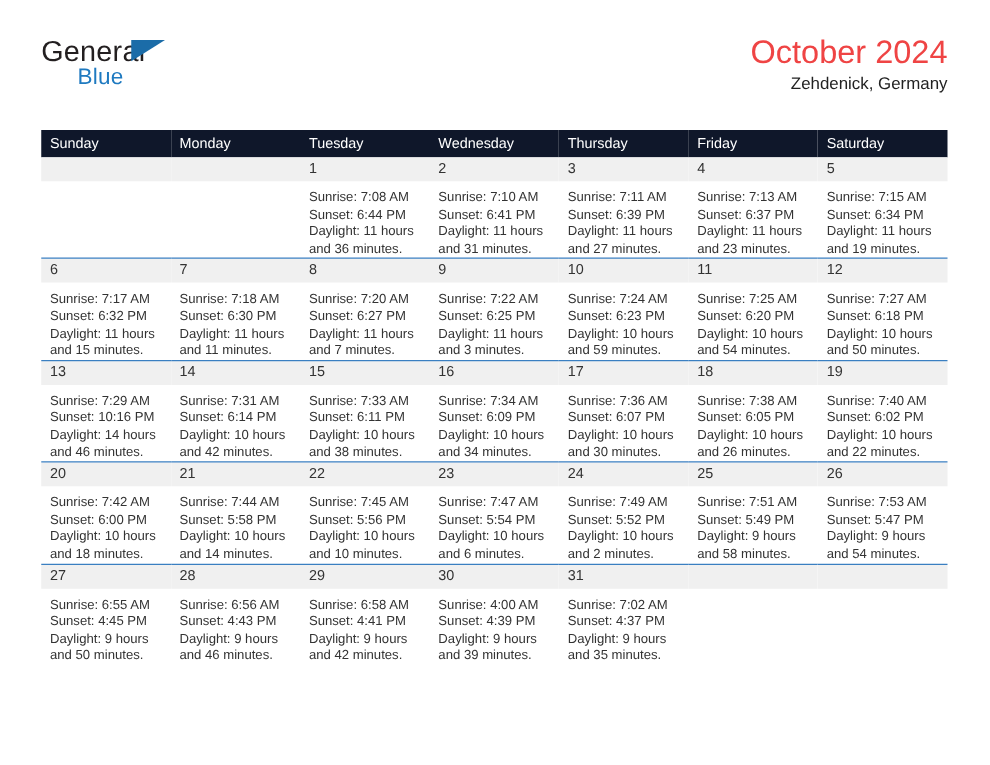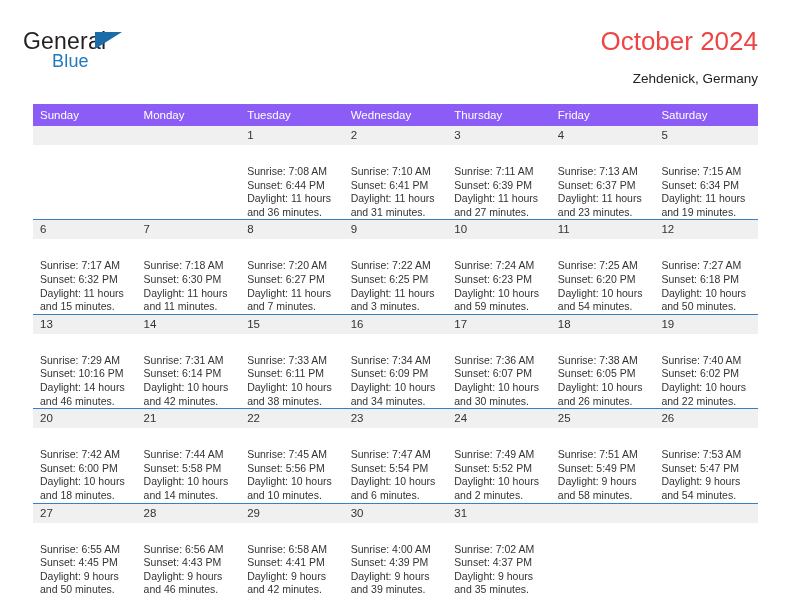--- a/index.html
+++ b/index.html
@@ -17,21 +17,21 @@
   .page {
     position: relative;
     width: 792px;
     height: 612px;
     box-sizing: border-box;
   }
 
   
   .header {
     position: absolute;
-    left: 23px;
+    left: 33px;
     top: 28px;
     right: 34px;
     height: 62px;
   }
   .brand {
     position: absolute;
     left: 0;
     top: 0;
     width: 180px;
     height: 58px;
@@ -71,35 +71,35 @@
   .cal-title {
     font-size: 26px;
     color: #ef4444;
     line-height: 32px;
     white-space: nowrap;
   }
   .cal-subtitle {
     font-size: 13.5px;
     color: #222222;
     line-height: 20px;
-    margin-top: 12px;
+    margin-top: 0;
     white-space: nowrap;
   }
 
   
   .calendar {
     position: absolute;
     left: 33px;
     top: 104px;
     width: 725px;
     border-collapse: collapse;
     table-layout: fixed;
   }
   .calendar th {
-    background: #8b5cf6;
+    background: #0f172a;
     color: #ffffff;
     font-size: 11.5px;
     font-weight: normal;
     text-align: left;
     padding: 5px 0 5px 7px;
     height: 11px;
     border: none;
   }
   .calendar td {
     vertical-align: top;
@@ -116,21 +116,21 @@
     font-size: 11.5px;
     color: #333333;
     padding: 3px 0 3px 7px;
     height: 13px;
     line-height: 13px;
   }
   .daynum.empty {
     color: transparent;
   }
   .details {
-    padding: 20px 6px 0 7px;
+    padding: 7px 6px 0 7px;
     font-size: 10.5px;
     line-height: 13.6px;
     color: #333333;
   }
   .details div {
     white-space: nowrap;
   }
   .details .dl {
     white-space: normal;
   }

